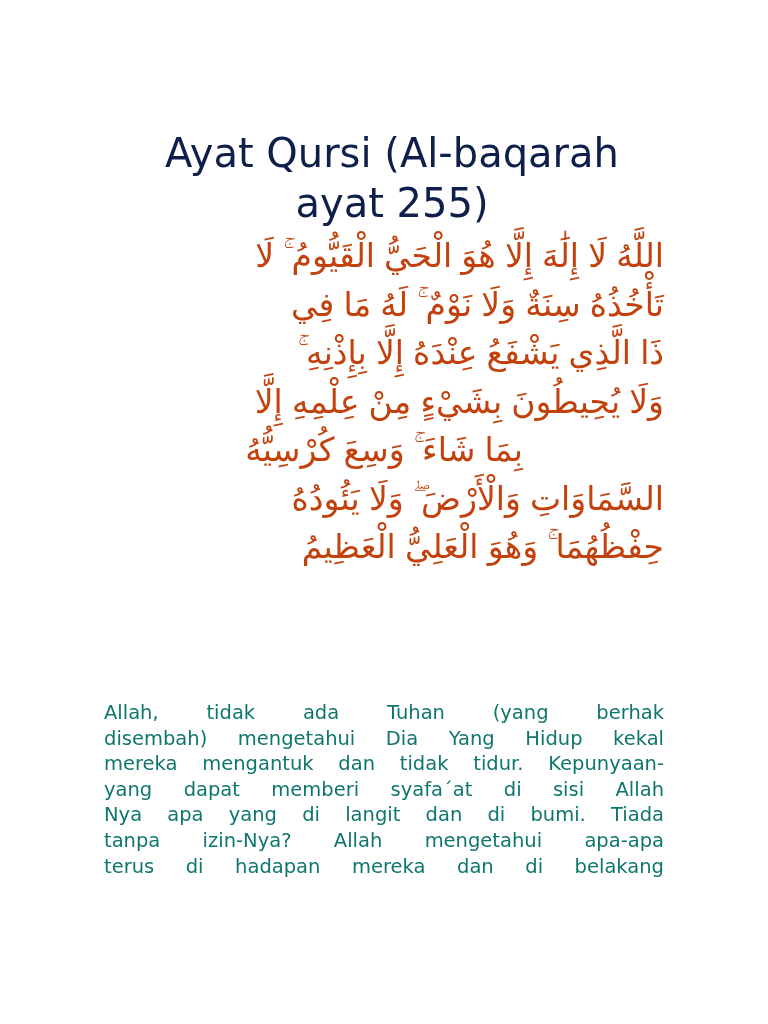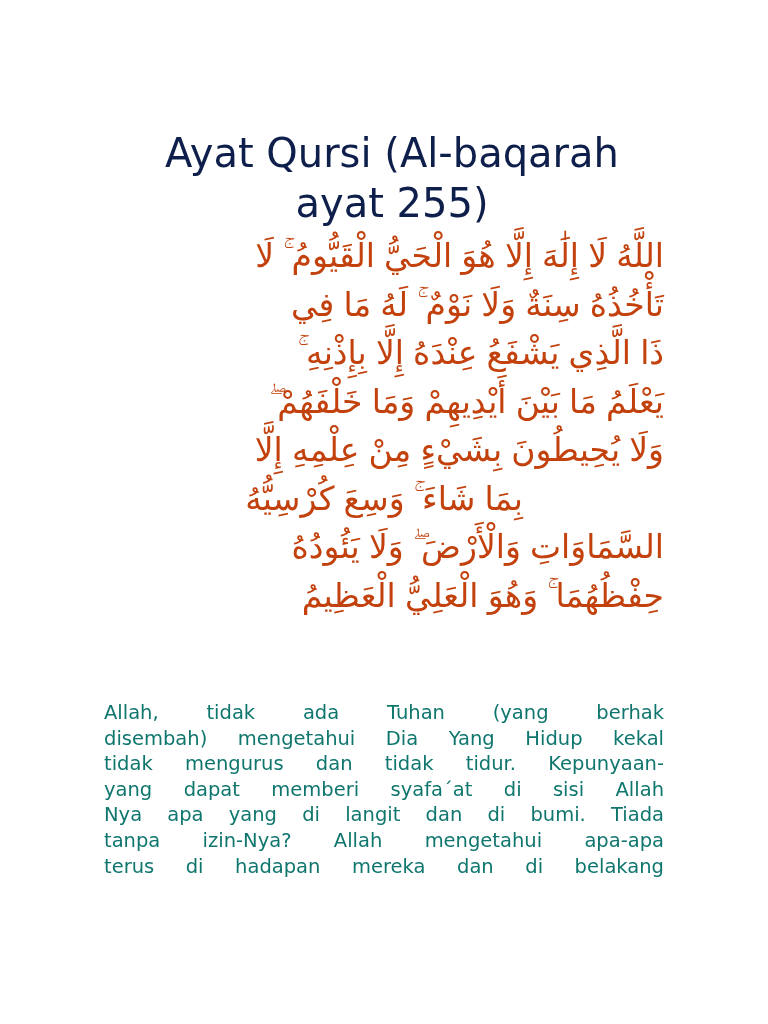--- a/index.html
+++ b/index.html
@@ -80,30 +80,29 @@
 
   <h1 class="title">
     <span>Ayat Qursi (Al-baqarah</span><br>
     <span>ayat 255)</span>
   </h1>
 
   <div class="arabic-block" lang="ar">
     <span class="arabic-line">اللَّهُ لَا إِلَٰهَ إِلَّا هُوَ الْحَيُّ الْقَيُّومُ ۚ لَا</span>
     <span class="arabic-line">تَأْخُذُهُ سِنَةٌ وَلَا نَوْمٌ ۚ لَهُ مَا فِي</span>
     <span class="arabic-line">ذَا الَّذِي يَشْفَعُ عِنْدَهُ إِلَّا بِإِذْنِهِ ۚ</span>
-    <span class="arabic-line">يَعْلَمُ مَا بَيْنَ أَيْدِيهِمْ وَمَا خَلْفَهُمْ ۖ</span>
     <span class="arabic-line">وَلَا يُحِيطُونَ بِشَيْءٍ مِنْ عِلْمِهِ إِلَّا</span>
     <span class="arabic-line center">بِمَا شَاءَ ۚ وَسِعَ كُرْسِيُّهُ</span>
     <span class="arabic-line">السَّمَاوَاتِ وَالْأَرْضَ ۖ وَلَا يَئُودُهُ</span>
     <span class="arabic-line">حِفْظُهُمَا ۚ وَهُوَ الْعَلِيُّ الْعَظِيمُ</span>
   </div>
 
   <div class="translation">
     <span class="translation-line">Allah, tidak ada Tuhan (yang berhak</span>
     <span class="translation-line">disembah) mengetahui Dia Yang Hidup kekal</span>
-    <span class="translation-line">tidak mengurus dan tidak tidur. Kepunyaan-</span>
+    <span class="translation-line">mereka mengantuk dan tidak tidur. Kepunyaan-</span>
     <span class="translation-line">yang dapat memberi syafa´at di sisi Allah</span>
     <span class="translation-line">Nya apa yang di langit dan di bumi. Tiada</span>
     <span class="translation-line">tanpa izin-Nya? Allah mengetahui apa-apa</span>
     <span class="translation-line">terus di hadapan mereka dan di belakang</span>
   </div>
 
 </div>
 
 </body></html>

